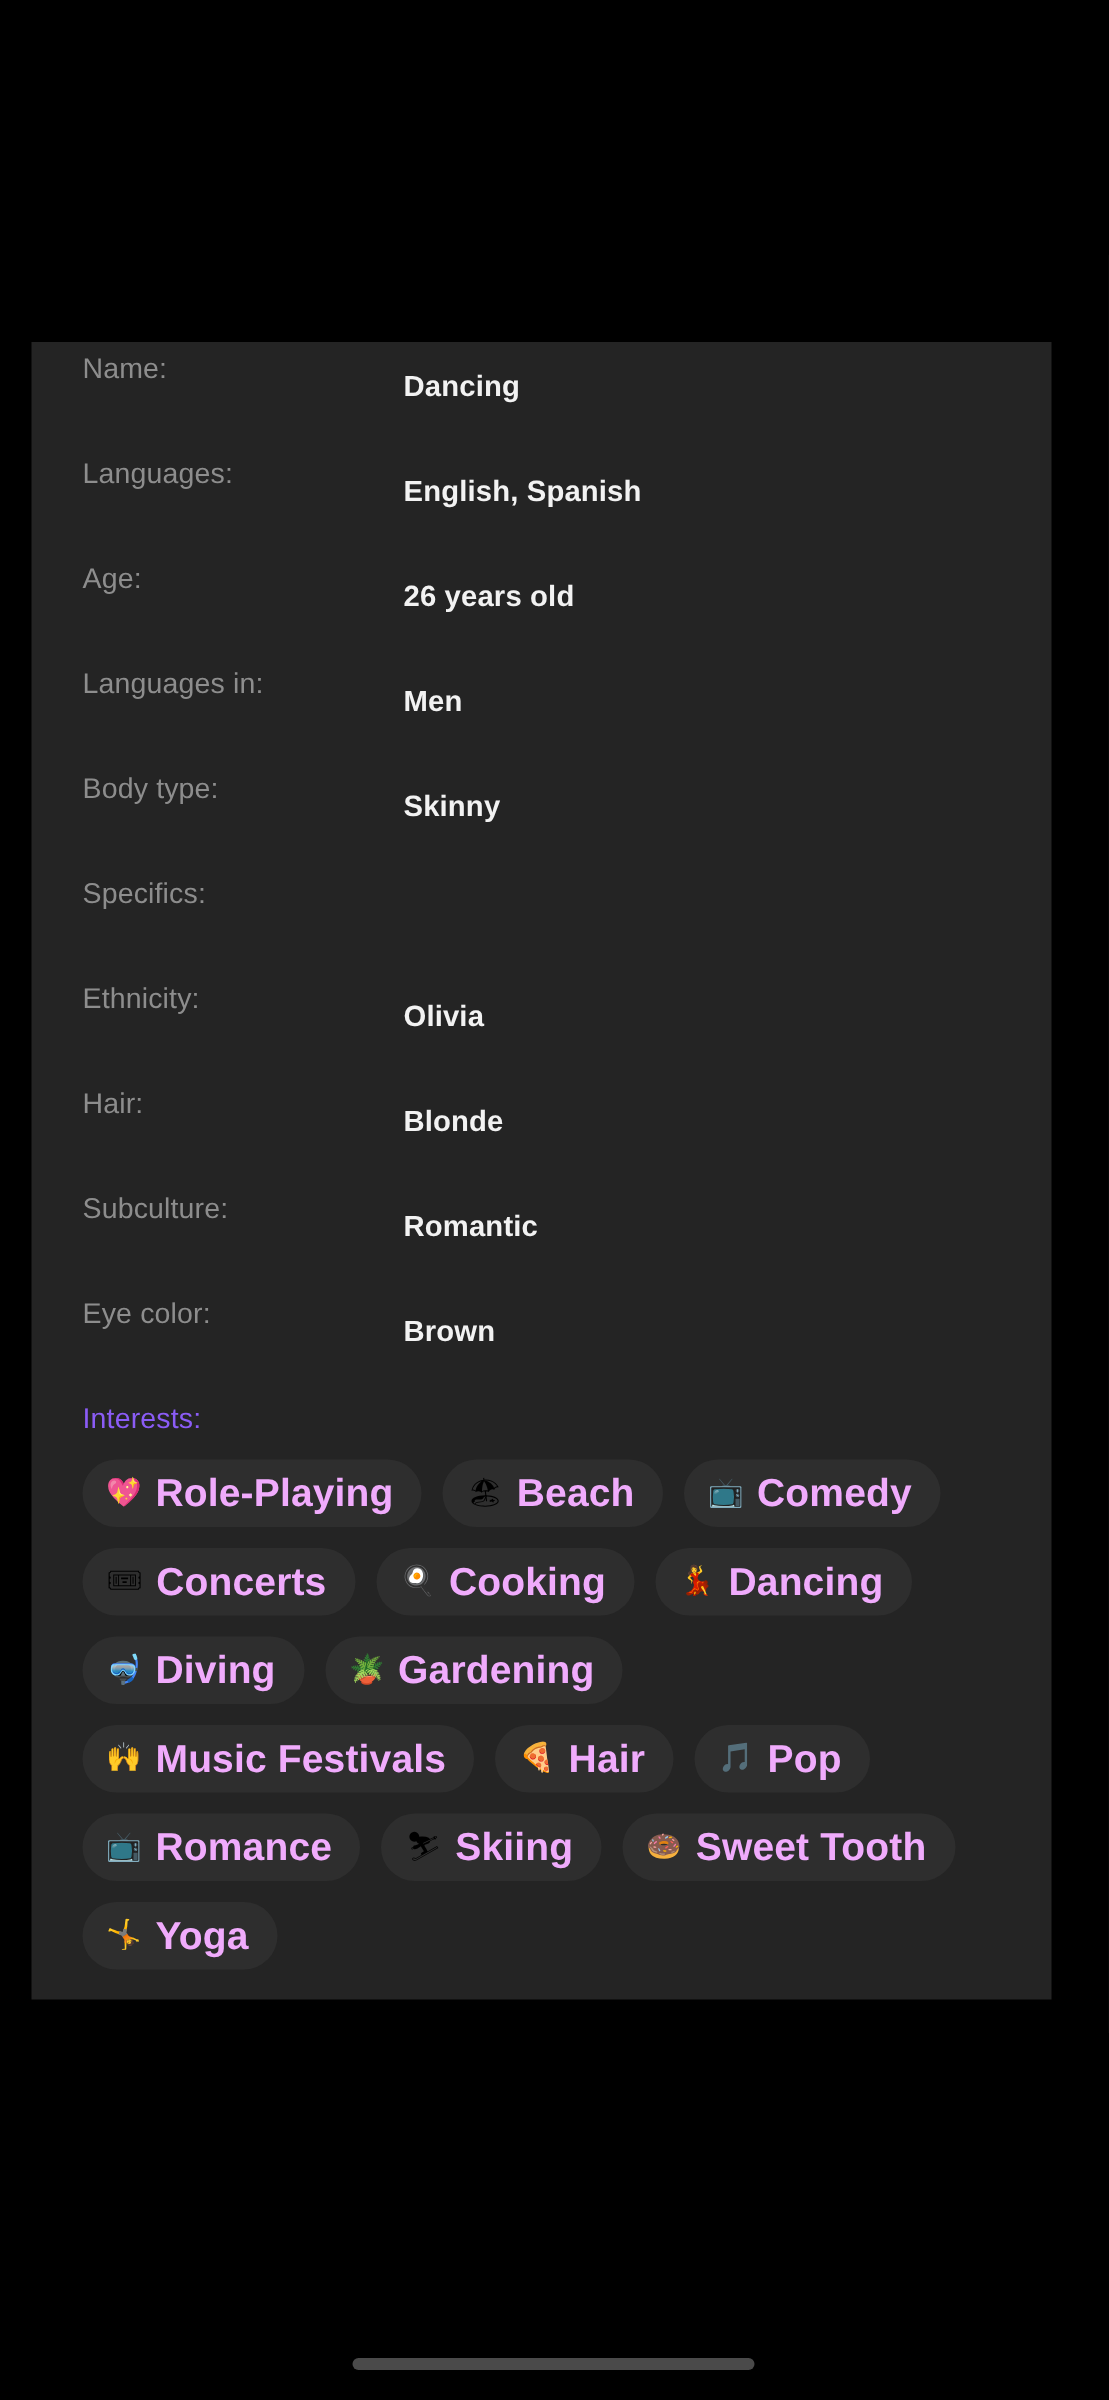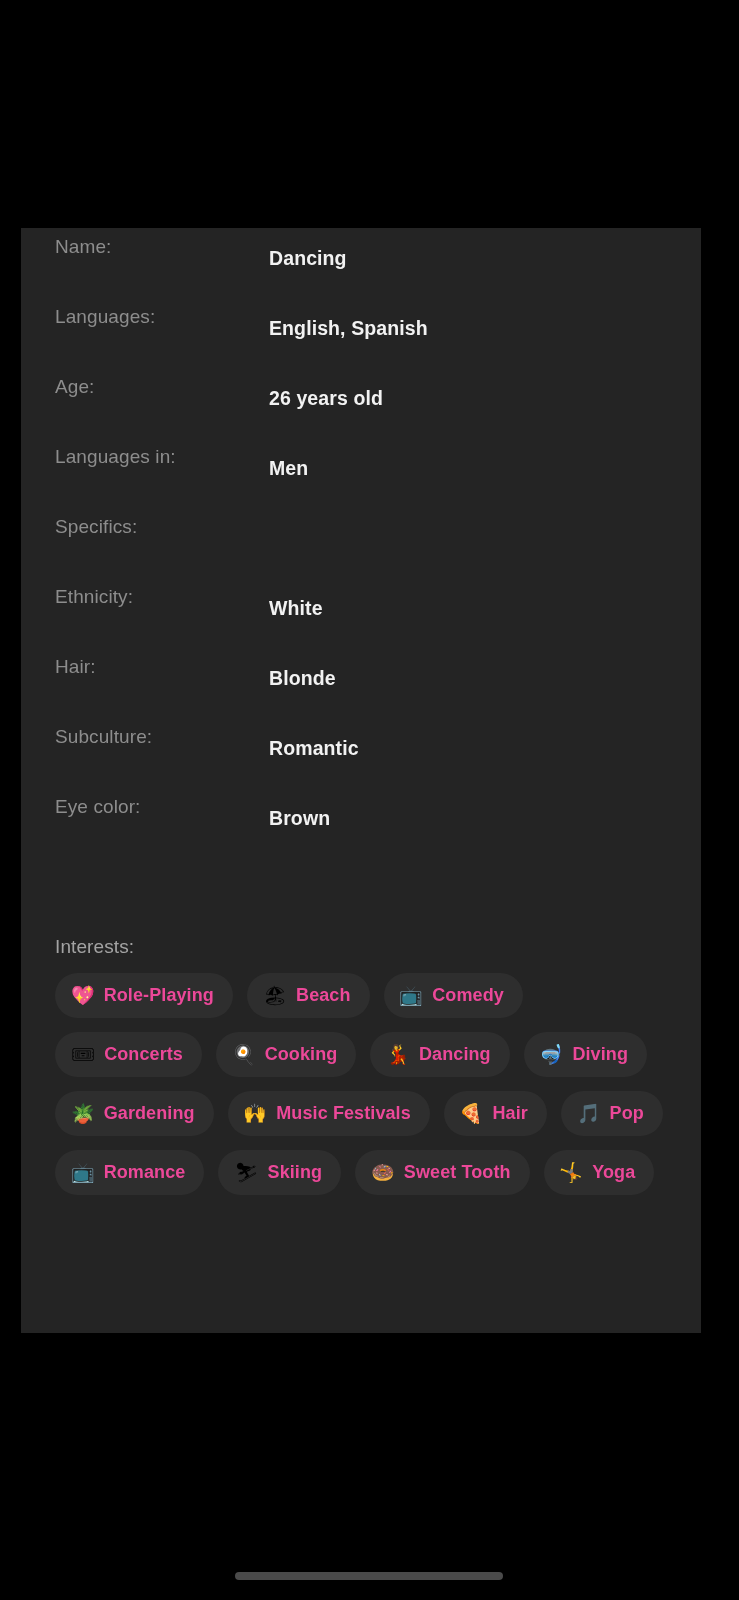--- a/index.html
+++ b/index.html
@@ -72,21 +72,21 @@
     top: 700px;
     width: 680px;
   }
 
   #interests-label {
     position: absolute;
     left: 34px;
     top: 8px;
     font-size: 19px;
     font-weight: 400;
-    color: #a3a3a3;
+    color: #8b5cf6;
     letter-spacing: 0.1px;
   }
 
   #interest-chips {
     position: absolute;
     left: 34px;
     top: 45px;
     width: 622px;
     display: flex;
     flex-wrap: wrap;
@@ -106,23 +106,23 @@
   }
 
   .chip-emoji {
     font-size: 19px;
     line-height: 1;
     margin-right: 9px;
     font-family: "DejaVu Sans", sans-serif;
   }
 
   .chip-label {
-    font-size: 18px;
+    font-size: 26px;
     font-weight: 700;
-    color: #ec4899;
+    color: #f0abfc;
     letter-spacing: 0.1px;
   }
 
   
   #scrollbar-track {
     position: absolute;
     left: 712px;
     top: 228px;
     width: 5px;
     height: 1105px;
@@ -158,25 +158,29 @@
         </div>
         <div class="detail-row">
           <div class="detail-label">Age:</div>
           <div class="detail-value">26 years old</div>
         </div>
         <div class="detail-row">
           <div class="detail-label">Languages in:</div>
           <div class="detail-value">Men</div>
         </div>
         <div class="detail-row">
+          <div class="detail-label">Body type:</div>
+          <div class="detail-value">Skinny</div>
+        </div>
+        <div class="detail-row">
           <div class="detail-label">Specifics:</div>
         </div>
         <div class="detail-row">
           <div class="detail-label">Ethnicity:</div>
-          <div class="detail-value">White</div>
+          <div class="detail-value">Olivia</div>
         </div>
         <div class="detail-row">
           <div class="detail-label">Hair:</div>
           <div class="detail-value">Blonde</div>
         </div>
         <div class="detail-row">
           <div class="detail-label">Subculture:</div>
           <div class="detail-value">Romantic</div>
         </div>
         <div class="detail-row">

